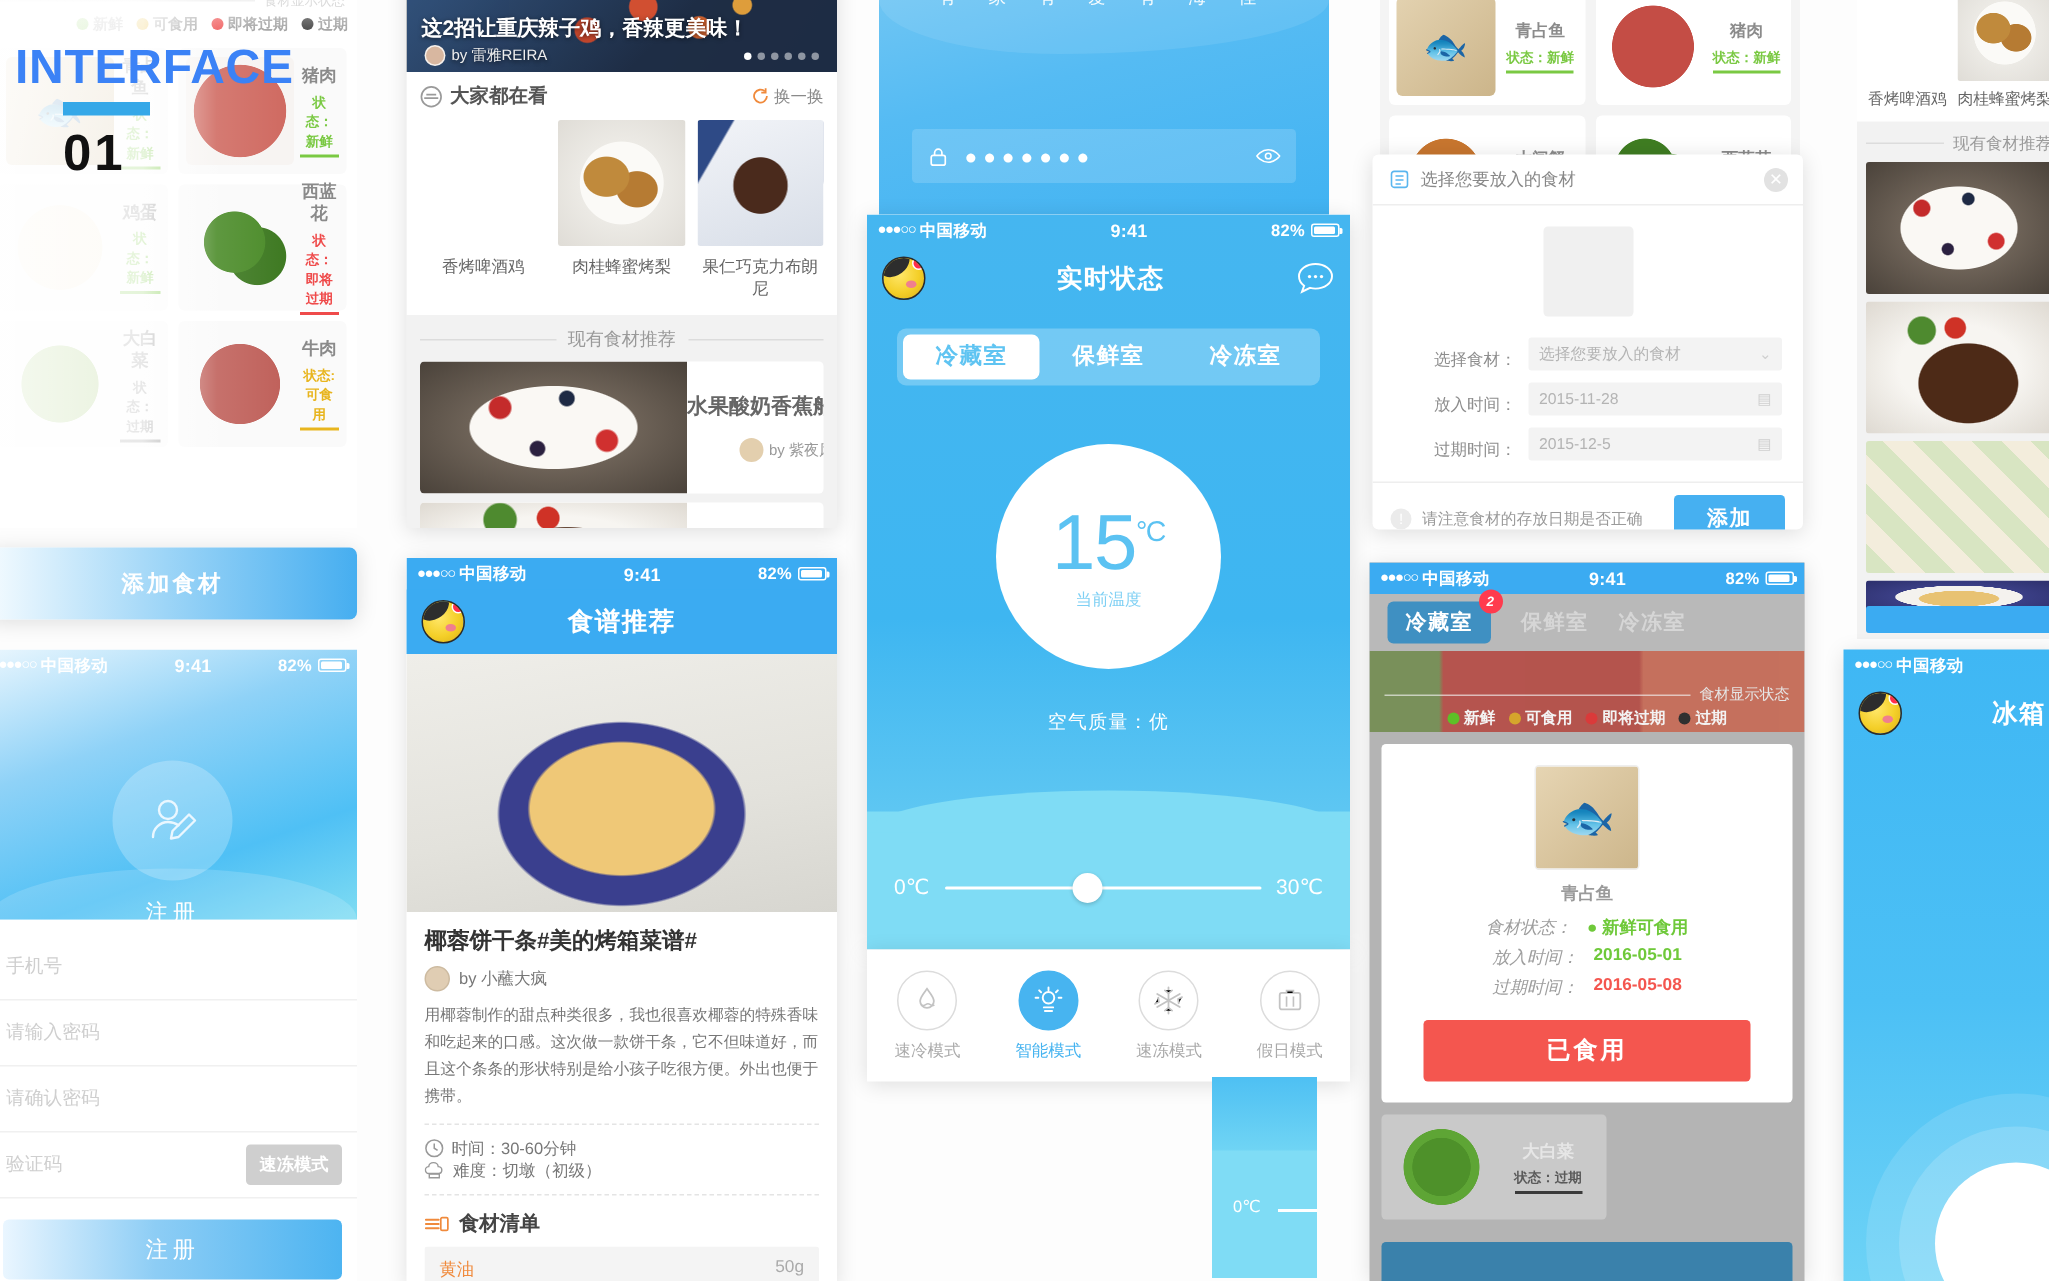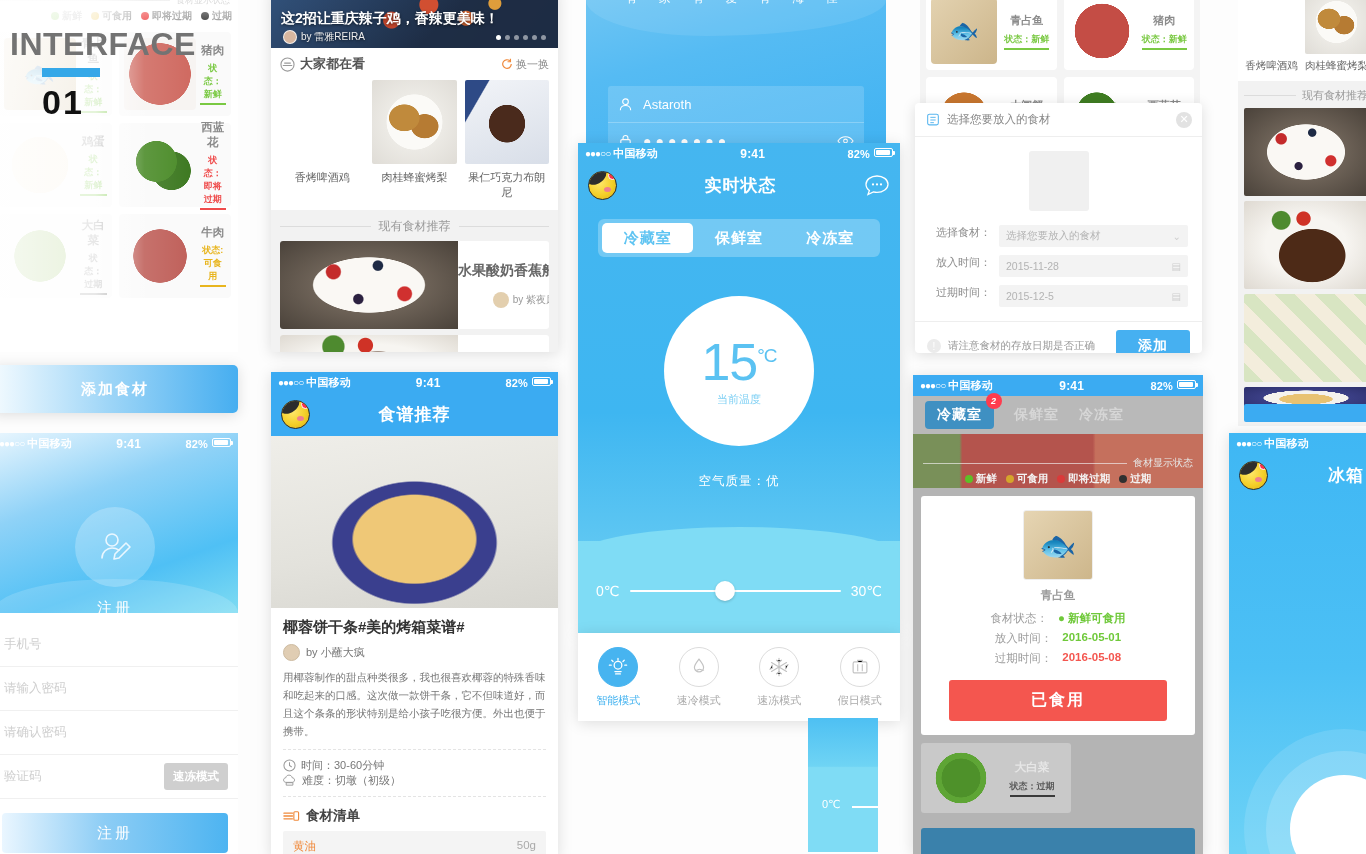--- a/index.html
+++ b/index.html
@@ -13,21 +13,21 @@
 
   
   .panel { position: absolute; background: #fff; overflow: hidden; }
   .shadow { box-shadow: 0 2px 14px rgba(0,0,0,.13); }
   .statusbar {
     height: 21px; display: flex; align-items: center; padding: 0 7px;
     font-size: 11px; color: #fff; font-weight: bold; letter-spacing: .2px;
   }
   .statusbar .sb-left { display:flex; align-items:center; gap:3px; flex: 0 0 auto; }
   .statusbar .sb-mid { flex:1; text-align:center; font-size: 12px; }
-  .statusbar .sb-right { display:flex; align-items:flex-start; gap:4px; flex:0 0 auto; font-size: 11px;}
+  .statusbar .sb-right { display:flex; align-items:center; gap:4px; flex:0 0 auto; font-size: 11px;}
   .dots { letter-spacing:-1px; font-size:10px;}
   .batt { width:19px;height:9px;border:1px solid #fff;border-radius:2px;position:relative;display:inline-block;}
   .batt:after{content:"";position:absolute;right:-3px;top:2px;width:2px;height:4px;background:#fff;border-radius:0 1px 1px 0;}
   .batt i{position:absolute;left:1px;top:1px;bottom:1px;width:80%;background:#fff;border-radius:1px;display:block;}
   .navbar {
     height: 43px; background: #3babf2; display:flex; align-items:center;
     padding: 0 10px; position: relative;
   }
   .navbar .title { flex:1; text-align:center; color:#fff; font-size:17px; font-weight:bold; letter-spacing:1px;}
   .avatar {
@@ -49,21 +49,21 @@
   .fg-items .it{display:flex;align-items:center;gap:3px;font-size:10px;color:#9b9b9b;font-weight:bold;}
   .fg-items .dotc{width:8px;height:8px;border-radius:50%;display:inline-block;}
   .fg-grid{display:grid;grid-template-columns:1fr 1fr;gap:7px;padding:4px 7px;}
   .fg-card{background:#fafafa;border-radius:4px;height:84px;display:flex;align-items:center;gap:4px;padding:5px;}
   .fg-thumb{width:72px;height:72px;border-radius:4px;background:#f2f2f2;flex:0 0 auto;
     display:flex;align-items:center;justify-content:center;font-size:26px;}
   .fg-meta{flex:1;text-align:center;}
   .fg-name{font-size:11.5px;color:#8a8a8a;font-weight:bold;margin-bottom:4px;}
   .fg-state{font-size:9px;font-weight:bold;display:inline-block;padding-bottom:2px;border-bottom:2px solid;}
   .title-overlay{position:absolute;left:18px;top:38px;z-index:5;}
-  .title-overlay h1{font-size:32px;font-weight:bold;color:#737373;letter-spacing:.5px;line-height:1.05;}
+  .title-overlay h1{font-size:32px;font-weight:bold;color:#3b82f6;letter-spacing:.5px;line-height:1.05;}
   .title-overlay h2{font-size:30px;font-weight:bold;color:#8d8d8d;letter-spacing:.5px;line-height:1.05;}
   .title-rule{width:58px;height:9px;background:#35a8e8;margin:6px 0 6px 32px;}
   .title-num{font-size:34px;font-weight:bold;color:#111;margin-left:32px;letter-spacing:2px;}
   .fade-white{position:absolute;inset:0;background:linear-gradient(90deg,rgba(255,255,255,.92) 0%,rgba(255,255,255,.80) 42%,rgba(255,255,255,.10) 62%,rgba(255,255,255,0) 80%);pointer-events:none;z-index:3;}
   .fade-top{position:absolute;left:0;right:0;top:0;height:34px;background:linear-gradient(180deg,rgba(255,255,255,.85),rgba(255,255,255,0));pointer-events:none;z-index:3;}
 
   
   #p-addbtn{left:-8px;top:365px;width:246px;height:48px;border-radius:5px;
     background:linear-gradient(90deg,#f4fbff 0%,#9dd5f7 48%,#46aef0 100%);
     display:flex;align-items:center;justify-content:center;}
@@ -219,21 +219,21 @@
   .g2 .mt{flex:1;text-align:center;}
   .g2 .nm{font-size:11px;color:#8b8b8b;font-weight:bold;}
   .g2 .stt{font-size:9px;font-weight:bold;margin-top:4px;display:inline-block;padding-bottom:2px;border-bottom:2px solid;}
 
   
   #p-dialog{left:915px;top:103px;width:287px;height:250px;background:#fff;border-radius:4px;}
   .dg-head{height:34px;border-bottom:1px solid #eee;display:flex;align-items:center;padding:0 10px;gap:6px;}
   .dg-head .t{font-size:11.5px;color:#888;}
   .dg-close{margin-left:auto;width:16px;height:16px;border-radius:50%;background:#e2e2e2;color:#fff;font-size:11px;display:flex;align-items:center;justify-content:center;}
   .dg-pic{width:60px;height:60px;background:#f0f0f0;border-radius:3px;margin:14px auto 14px auto;}
-  .dg-row{display:flex;align-items:flex-start;gap:8px;padding:0 14px 8px 14px;}
+  .dg-row{display:flex;align-items:flex-end;gap:8px;padding:0 14px 8px 14px;margin-left:20px;}
   .dg-row .lb{font-size:11px;color:#8e8e8e;width:62px;text-align:right;flex:0 0 auto;}
   .dg-row .fd{flex:1;height:22px;background:#f3f3f3;border-radius:2px;display:flex;align-items:center;padding:0 7px;font-size:10.5px;color:#b4b4b4;}
   .dg-row .fd .ic{margin-left:auto;color:#cfcfcf;font-size:10px;}
   .dg-foot{border-top:1px solid #eee;margin-top:6px;padding:8px 12px;display:flex;align-items:center;gap:7px;}
   .dg-foot .warn{width:14px;height:14px;border-radius:50%;background:#ebebeb;color:#fff;font-size:10px;display:flex;align-items:center;justify-content:center;}
   .dg-foot .wt{font-size:10.5px;color:#9a9a9a;}
   .dg-add{margin-left:auto;background:#46b0f1;color:#fff;font-size:14px;font-weight:bold;padding:7px 22px;border-radius:3px;letter-spacing:1px;}
 
   
   #p-manage{left:913px;top:375px;width:290px;height:479px;background:#b4b4b4;}
@@ -246,21 +246,21 @@
   .mg-leg .r1{display:flex;align-items:center;gap:6px;padding:0 10px;}
   .mg-leg .r1 .ln{flex:1;height:1px;background:rgba(255,255,255,.65);}
   .mg-leg .r1 .tx{font-size:10px;color:#efefef;}
   .mg-leg .r2{display:flex;align-items:center;justify-content:center;gap:9px;padding-top:2px;}
   .mg-leg .r2 .it{display:flex;align-items:center;gap:3px;font-size:10.5px;color:#fff;font-weight:bold;}
   .mg-leg .dotc{width:8px;height:8px;border-radius:50%;}
   .mg-card{margin:8px;background:#fff;border-radius:3px;padding:14px 10px 14px 10px;text-align:center;}
   .mg-thumb{width:70px;height:70px;border-radius:3px;border:1px solid #eee;margin:0 auto 8px auto;}
   .mg-nm{font-size:11.5px;color:#9a9a9a;font-weight:bold;margin-bottom:8px;}
   .mg-kv{display:flex;justify-content:center;gap:10px;font-size:11.5px;margin:5px 0;}
-  .mg-kv .k{color:#9e9e9e;}
+  .mg-kv .k{color:#9e9e9e;font-style:italic;}
   .mg-kv .v{font-weight:bold;}
   .mg-eaten{margin:14px 18px 0 18px;background:#f4564f;color:#fff;font-size:16px;font-weight:bold;padding:10px 4px;border-radius:3px;letter-spacing:2px;}
   .mg-small{margin:0 8px;background:#c9c9c9;border-radius:3px;display:flex;align-items:center;gap:8px;padding:8px;width:150px;}
   .mg-small .th{width:64px;height:54px;border-radius:3px;}
   .mg-small .mt{flex:1;text-align:center;}
   .mg-small .nm2{font-size:11.5px;color:#e6e6e6;font-weight:bold;}
   .mg-small .st2{font-size:9px;color:#5a5a5a;font-weight:bold;border-bottom:2px solid #3a3a3a;display:inline-block;padding-bottom:2px;margin-top:3px;}
   .mg-bottombar{position:absolute;left:8px;right:8px;bottom:-4px;height:30px;background:#3a81ab;border-radius:3px;}
 
   
@@ -532,27 +532,20 @@
       </div>
     </div>
   </div>
 
   <div class="panel" id="p-login">
     <div class="lg-wave"></div>
     <div class="lg-slogan">有 家 有 爱 有 海 佳</div>
     <div class="lg-fields">
       <div class="lg-row">
         <svg width="15" height="15" viewBox="0 0 16 16">
-            <circle cx="8" cy="5" r="3" fill="none" stroke="#fff" stroke-width="1.2"></circle>
-            <path d="M2.5 14c0-3 2.5-5 5.5-5s5.5 2 5.5 5" fill="none" stroke="#fff" stroke-width="1.2"></path>
-          </svg>
-        <span>Astaroth</span>
-      </div>
-      <div class="lg-row">
-        <svg width="15" height="15" viewBox="0 0 16 16">
             <rect x="3" y="7" width="10" height="7" rx="1.4" fill="none" stroke="#fff" stroke-width="1.2"></rect>
             <path d="M5.4 7V5.2a2.6 2.6 0 0 1 5.2 0V7" fill="none" stroke="#fff" stroke-width="1.2"></path>
           </svg>
         <span class="lg-pw">●●●●●●●</span>
         <svg width="17" height="12" viewBox="0 0 18 12" style="margin-left:auto">
             <path d="M1 6s3-4.4 8-4.4S17 6 17 6s-3 4.4-8 4.4S1 6 1 6z" fill="none" stroke="#fff" stroke-width="1.1"></path>
             <circle cx="9" cy="6" r="2" fill="none" stroke="#fff" stroke-width="1.1"></circle>
           </svg>
       </div>
     </div>
@@ -600,37 +593,37 @@
         <span class="cap">0℃</span>
         <span class="st-track">
             <i class="st-knob"></i>
           </span>
         <span class="cap">30℃</span>
       </div>
     </div>
   </div>
 
   <div class="panel shadow" id="p-modes">
+    <div class="md">
+      <div class="cir">
+        <svg width="22" height="22" viewBox="0 0 24 24">
+            <path d="M12 3.5c3 4 5 6.3 5 8.8a5 5 0 0 1-10 0c0-2.5 2-4.8 5-8.8z" fill="none" stroke="currentColor" stroke-width="1.3"></path>
+            <path d="M7.6 15c1.3.9 2.2.9 3.4 0s2.2-.9 3.4 0 2 .8 3 .1" fill="none" stroke="currentColor" stroke-width="1.1"></path>
+          </svg>
+      </div>
+      <div class="nm">速冷模式</div>
+    </div>
     <div class="md on">
       <div class="cir">
         <svg width="22" height="22" viewBox="0 0 24 24">
             <circle cx="12" cy="10" r="4.2" fill="none" stroke="currentColor" stroke-width="1.4"></circle>
             <path d="M12 2.6v2M5.2 4.6l1.4 1.4M18.8 4.6l-1.4 1.4M2.6 10h2M19.4 10h2M8.6 17h6.8M9.4 19.6h5.2" stroke="currentColor" stroke-width="1.4" stroke-linecap="round"></path>
           </svg>
       </div>
       <div class="nm">智能模式</div>
-    </div>
-    <div class="md">
-      <div class="cir">
-        <svg width="22" height="22" viewBox="0 0 24 24">
-            <path d="M12 3.5c3 4 5 6.3 5 8.8a5 5 0 0 1-10 0c0-2.5 2-4.8 5-8.8z" fill="none" stroke="currentColor" stroke-width="1.3"></path>
-            <path d="M7.6 15c1.3.9 2.2.9 3.4 0s2.2-.9 3.4 0 2 .8 3 .1" fill="none" stroke="currentColor" stroke-width="1.1"></path>
-          </svg>
-      </div>
-      <div class="nm">速冷模式</div>
     </div>
     <div class="md">
       <div class="cir">
         <svg width="22" height="22" viewBox="0 0 24 24">
             <g stroke="currentColor" stroke-width="1.3" stroke-linecap="round">
               <path d="M12 2.5v19M3.8 7.2l16.4 9.6M20.2 7.2L3.8 16.8"></path>
               <path d="M9.4 4.6L12 6.8l2.6-2.2M9.4 19.4L12 17.2l2.6 2.2M4.6 9.9l.4 3.2-2.9 1.4M19.4 14.1l-.4-3.2 2.9-1.4"></path>
             </g>
           </svg>
       </div>

